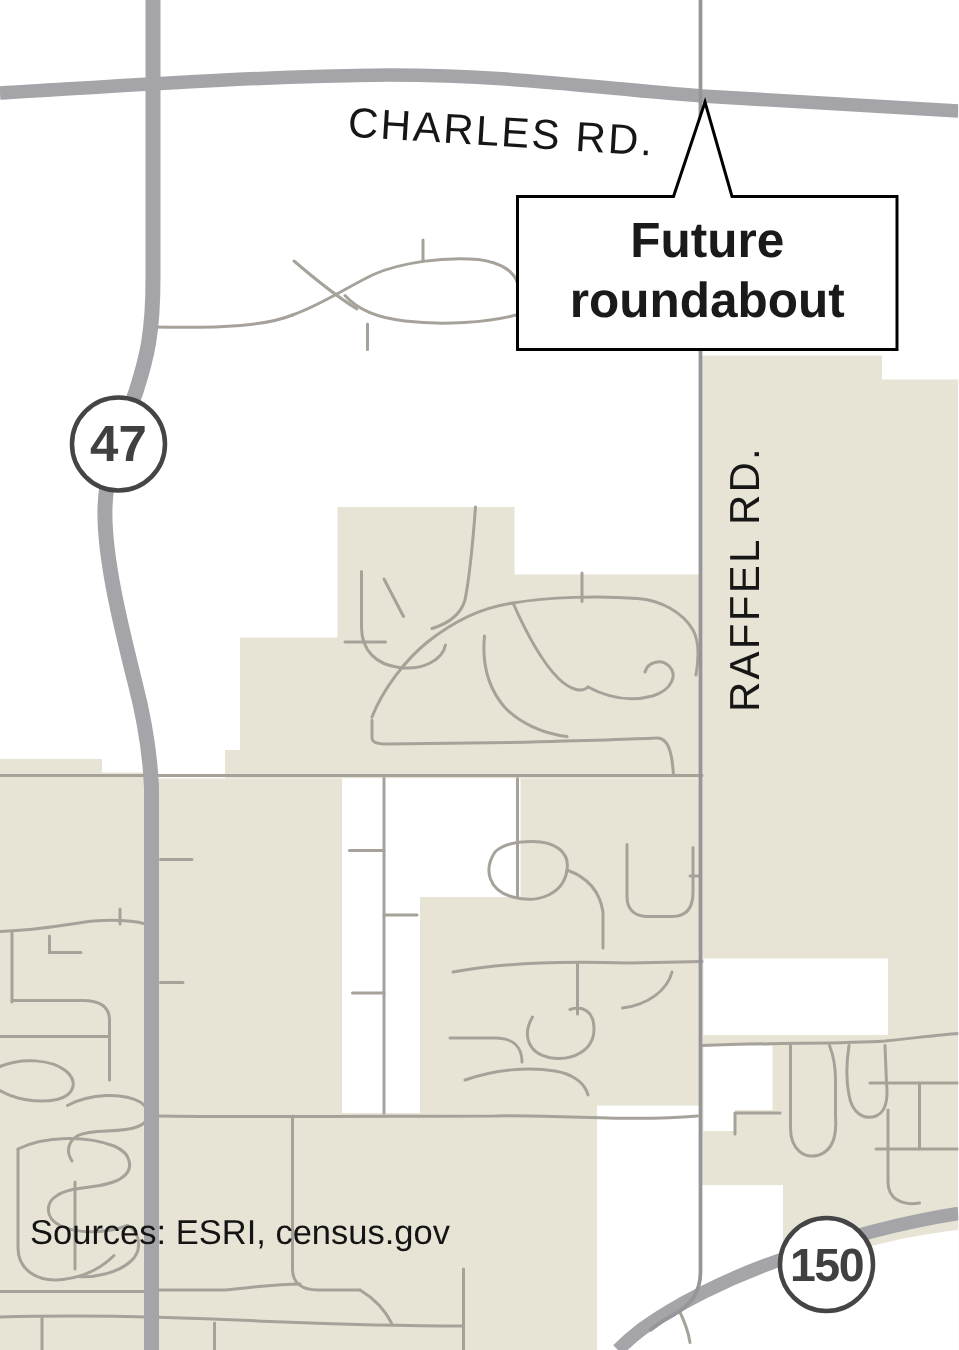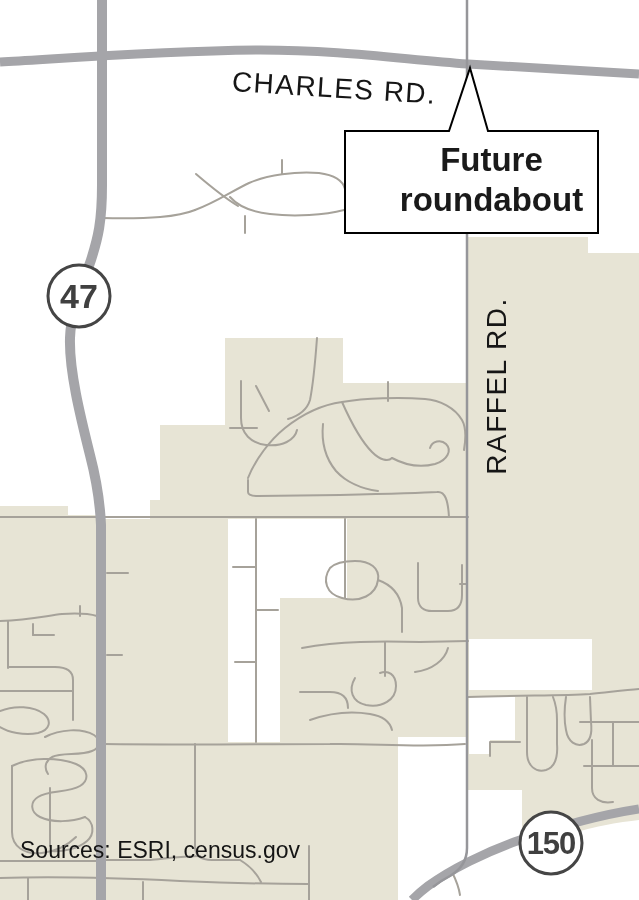--- a/index.html
+++ b/index.html
@@ -15,26 +15,25 @@
   }
   .raffel-label{
     left:397px;top:369px;width:200px;height:34px;line-height:34px;
     font-size:28px;letter-spacing:1.5px;color:#161616;text-align:center;
     transform:rotate(-90deg);transform-origin:center center;white-space:nowrap;
   }
   .callout-text{
     left:345px;top:140px;width:253px;height:93px;
     font-weight:bold;font-size:33px;line-height:40px;text-align:center;
     color:#1a1a1a;
-    padding-left:20px;
   }
   .shield-num{font-weight:bold;color:#404040;text-align:center;white-space:nowrap;}
   .shield-47{left:49px;top:277px;width:60px;font-size:34px;line-height:38px;letter-spacing:0px;}
   .shield-120{left:511px;top:826px;width:80px;font-size:31px;line-height:36px;letter-spacing:-1px;}
-  .attribution{left:20px;top:837px;font-size:23px;color:#141414;white-space:nowrap;}
+  .attribution{left:20px;top:808px;font-size:23px;color:#141414;white-space:nowrap;}
 </style>
 </head>
 <body>
 
 <div class="stage">
 
   <svg width="639" height="900" viewBox="0 0 639 900">
 
     <rect x="0" y="0" width="639" height="900" fill="#ffffff"></rect>
 

